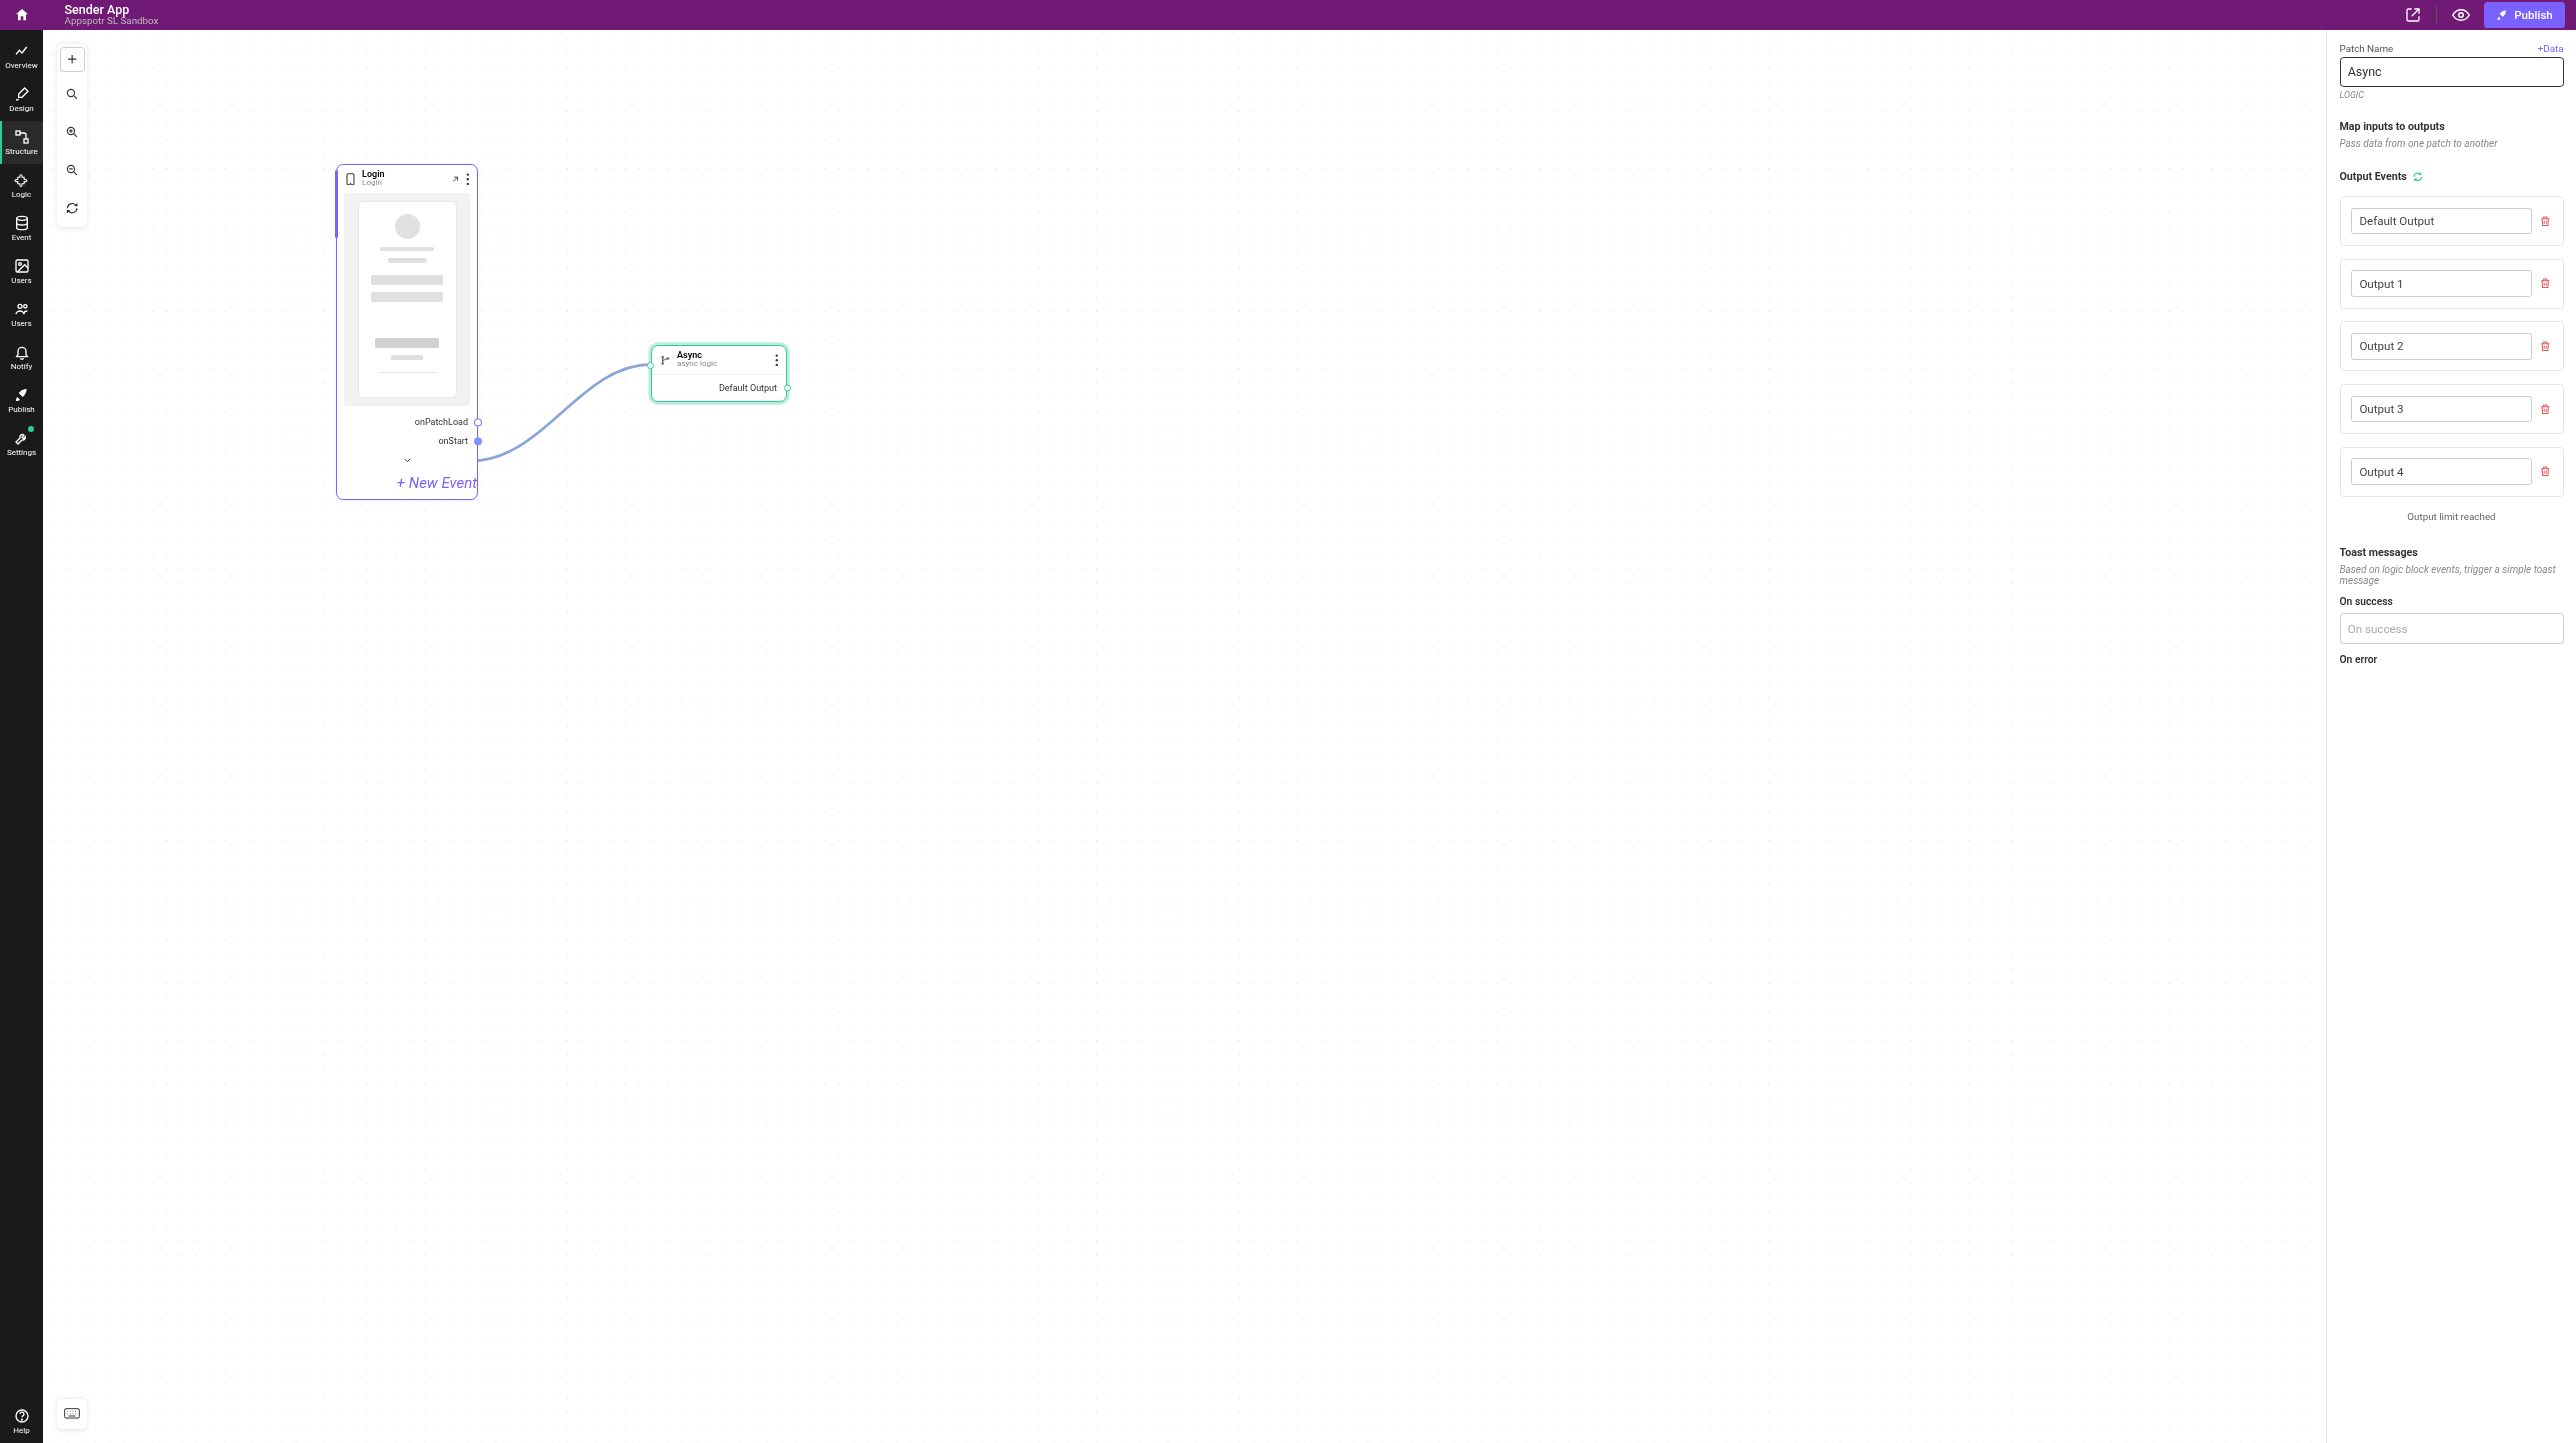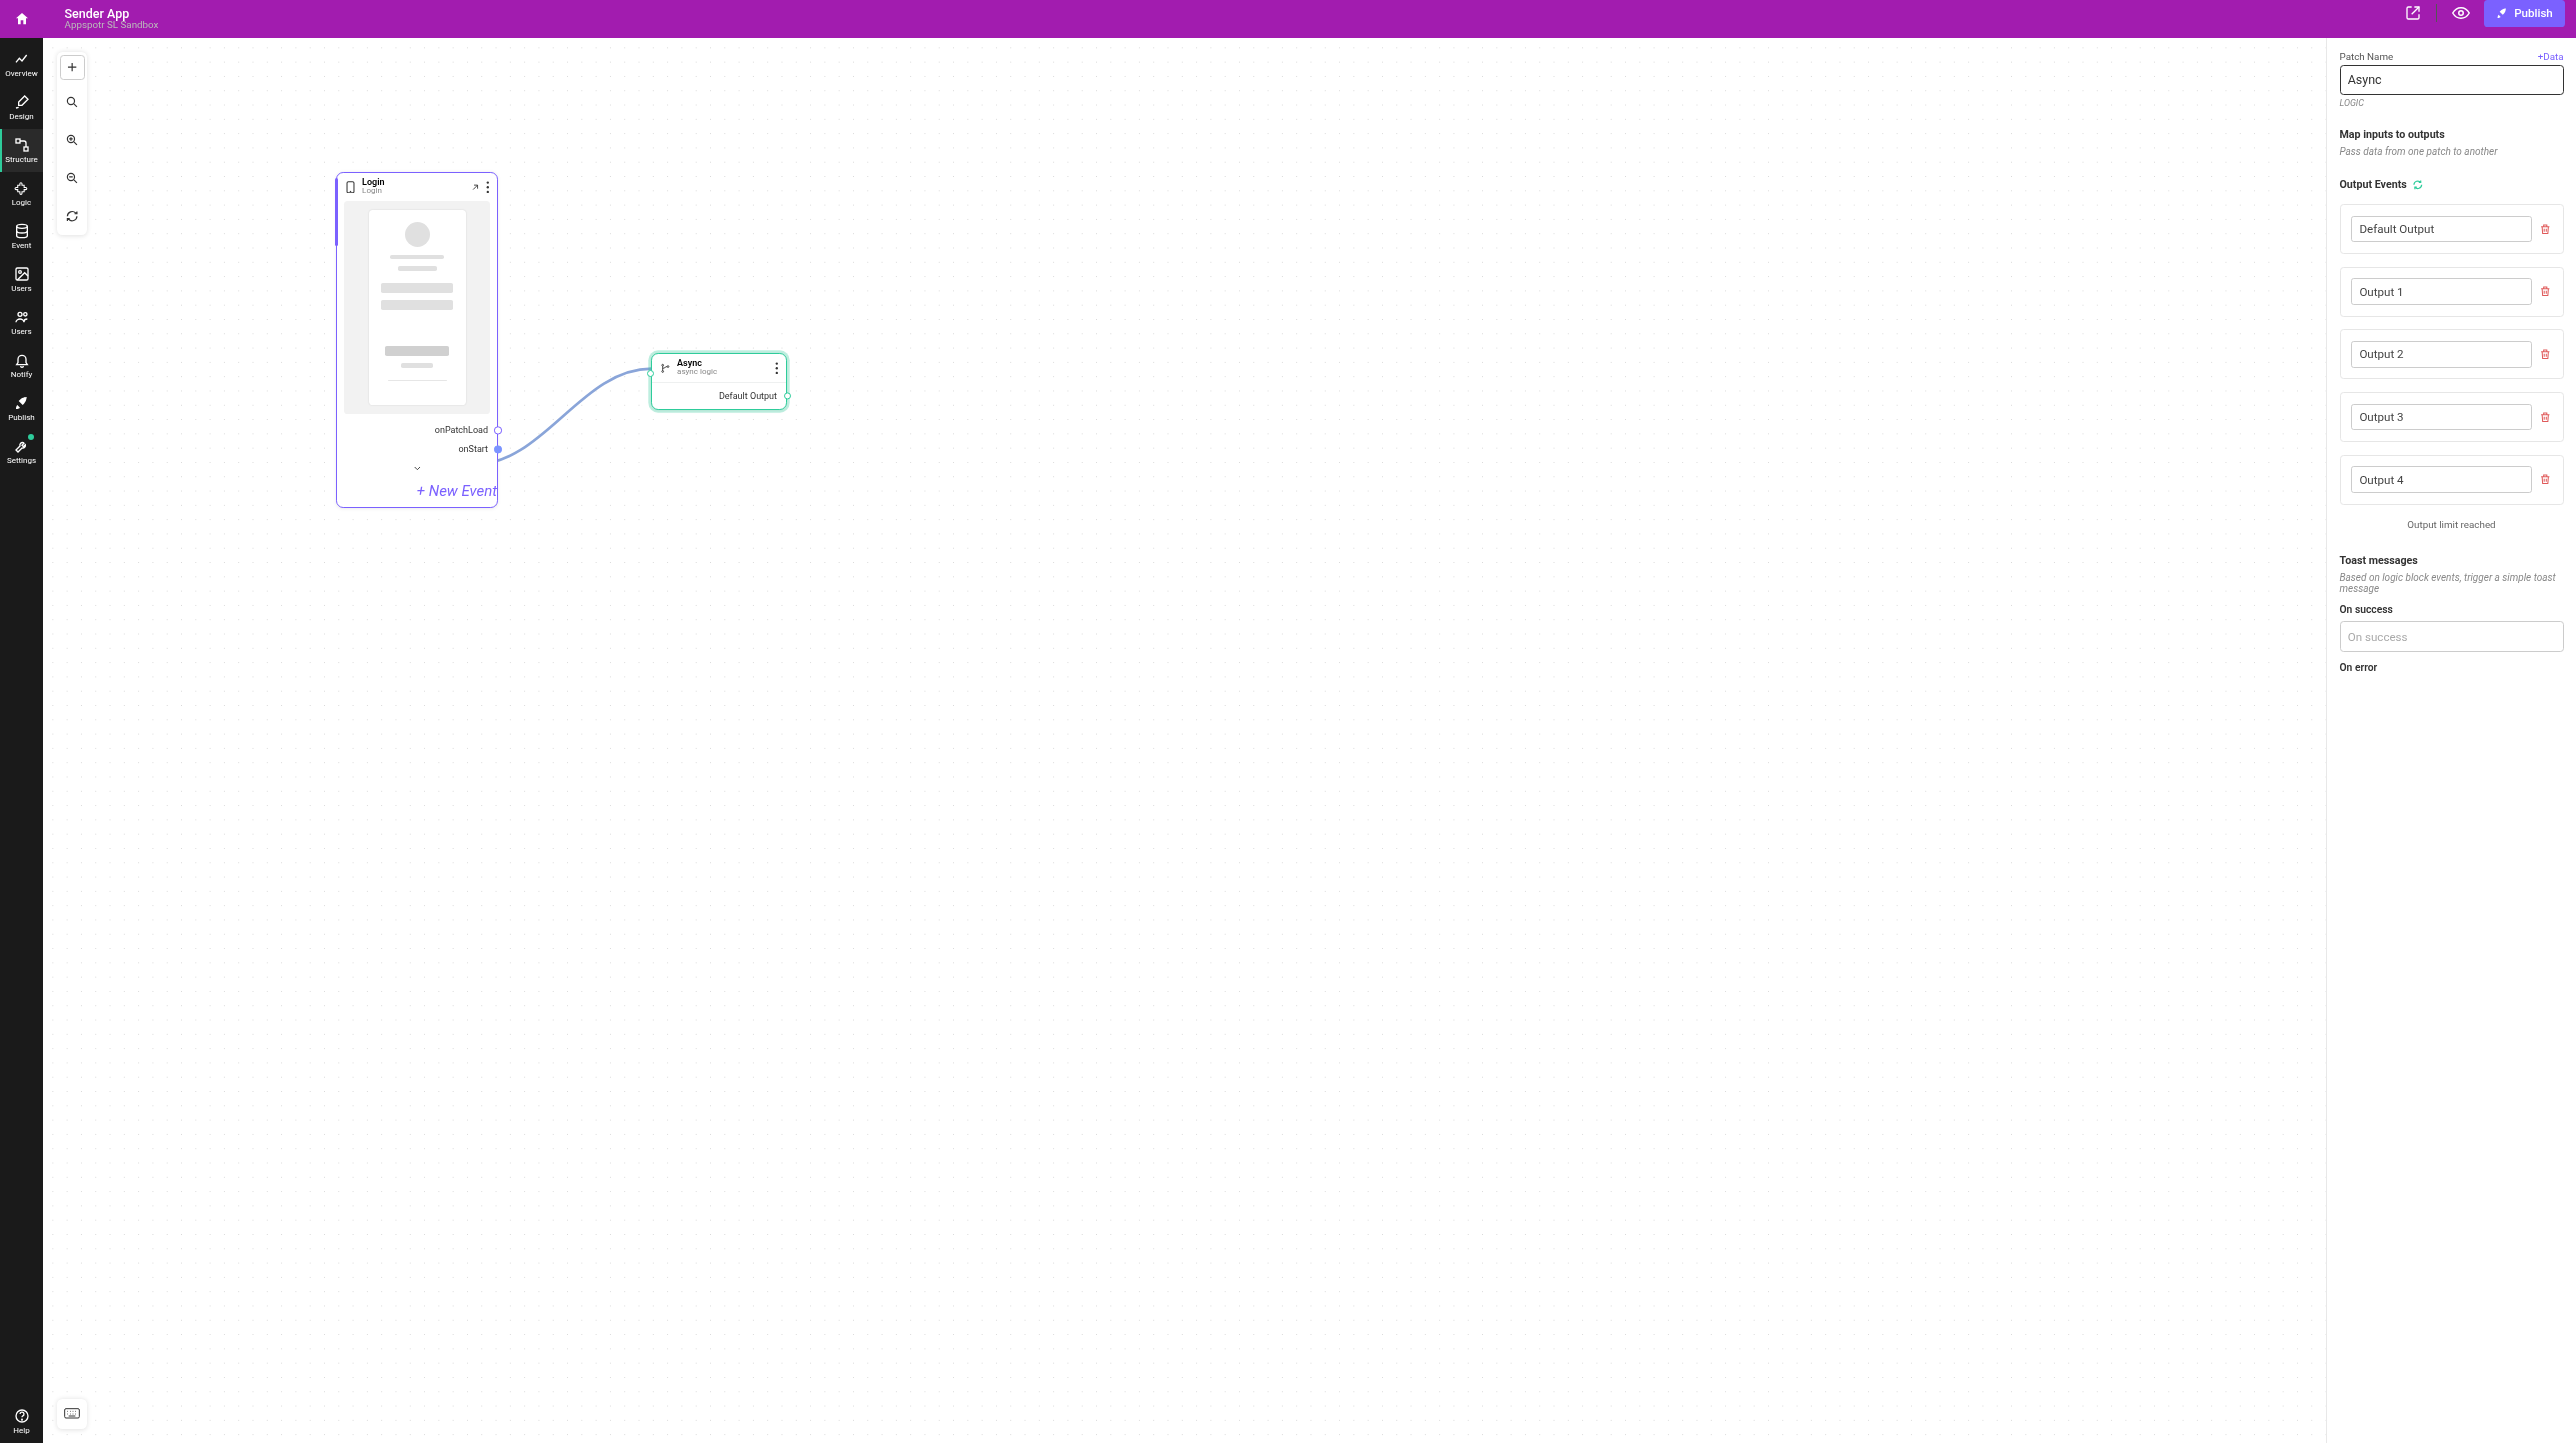--- a/index.html
+++ b/index.html
@@ -1,20 +1,20 @@
 <!DOCTYPE html>
 <html style="font-size:14.3px"><head>
 <meta charset="utf-8">
 <style>
   * { margin: 0; padding: 0; box-sizing: border-box; font-family: -apple-system, BlinkMacSystemFont, "Segoe UI", Roboto, sans-serif; }
   html, body { width: 100%; height: 100%; overflow: hidden; }
   body { display: flex; flex-direction: column; background: #fff; }
 
   
-  .topbar { height: 38px; background: #a21caf; display: flex; align-items: flex-start; padding: 0 10.7px 0 0; color: #fff; }
+  .topbar { height: 30px; background: #701a75; display: flex; align-items: center; padding: 0 10.7px 0 0; color: #fff; }
   .topbar-left { display: flex; align-items: center; }
   .home-btn { width: 43px; height: 38px; display: flex; align-items: center; justify-content: center; cursor: pointer; }
   .topbar-title-block { display: flex; flex-direction: column; justify-content: center; margin-left: 21.5px; }
   .topbar-title { font-size: 12.5px; font-weight: 500; line-height: 1.1; }
   .topbar-subtitle { font-size: 9.8px; color: #bbb; line-height: 1.1; }
   .topbar-right { margin-left: auto; display: flex; align-items: center; gap: 10.7px; }
   .topbar-div { width: 0.9px; height: 18px; background: #555; }
   .topbar-icon-btn { width: 25px; height: 25px; display: flex; align-items: center; justify-content: center; cursor: pointer; }
   .publish-btn { background: #7b61ff; color: #fff; border: none; border-radius: 3.6px; padding: 6.3px 12.5px; font-size: 11.6px; font-weight: 500; cursor: pointer; display: flex; align-items: center; gap: 5.4px; }
 
@@ -32,21 +32,21 @@
   .dot-badge { position: absolute; top: 3.6px; right: 9px; width: 6.3px; height: 6.3px; background: #2ecc9b; border-radius: 50%; }
 
   
   .canvas-wrap { flex: 1; position: relative; background-image: radial-gradient(circle, #d8d8d8 0.9px, transparent 0.9px); background-size: 14.3px 14.3px; background-position: 2.7px 2.7px; }
   .canvas-toolbar { position: absolute; left: 14.3px; top: 14.3px; width: 30px; background: #fff; border-radius: 5.4px; box-shadow: 0 0.9px 5.4px rgba(0,0,0,0.12); display: flex; flex-direction: column; align-items: center; }
   .canvas-tool { width: 30px; height: 38px; display: flex; align-items: center; justify-content: center; cursor: pointer; color: #333; }
   .canvas-tool.first { border: 0.9px solid #ccc; border-radius: 3.6px; margin: 2.7px; width: 25px; height: 25px; }
   .canvas-bottom-btn { position: absolute; left: 14.3px; bottom: 14.3px; width: 30px; height: 30px; background: #fff; border-radius: 5.4px; box-shadow: 0 0.9px 5.4px rgba(0,0,0,0.12); display: flex; align-items: center; justify-content: center; cursor: pointer; }
 
   
-  .node-login { position: absolute; left: 293px; top: 134px; width: 162px; border: 1.8px solid #7b61ff; border-radius: 7.2px; background: #fff; box-shadow: 0 0.9px 3.6px rgba(0,0,0,0.08); }
+  .node-login { position: absolute; left: 293px; top: 134px; width: 142px; border: 1.8px solid #7b61ff; border-radius: 7.2px; background: #fff; box-shadow: 0 0.9px 3.6px rgba(0,0,0,0.08); }
   .node-login-drag { position: absolute; left: -1.8px; top: 5.4px; width: 2.7px; height: 68px; background: #7b61ff; border-radius: 1.8px; }
   .node-header { display: flex; align-items: center; padding: 5.4px 7.2px; gap: 5.4px; }
   .node-header-icon { width: 12.5px; display: flex; align-items: center; justify-content: center; }
   .node-header-text { flex: 1; }
   .node-title { font-size: 9px; font-weight: 600; line-height: 1; }
   .node-subtitle { font-size: 8px; color: #888; line-height: 1; }
   .node-header-actions { display: flex; align-items: center; gap: 5.4px; }
   .node-phone-preview { margin: 0 7.2px 7.2px 7.2px; background: #f2f2f2; border-radius: 3.6px; height: 213px; display: flex; align-items: center; justify-content: center; }
   .phone-skeleton { width: 97px; height: 195px; background: #fff; border-radius: 3.6px; box-shadow: 0 0 1.8px rgba(0,0,0,0.15); display: flex; flex-direction: column; align-items: center; padding: 7.2px; gap: 7.2px; }
   .sk-circle { width: 25px; height: 25px; background: #e0e0e0; border-radius: 50%; margin-top: 5.4px; }

